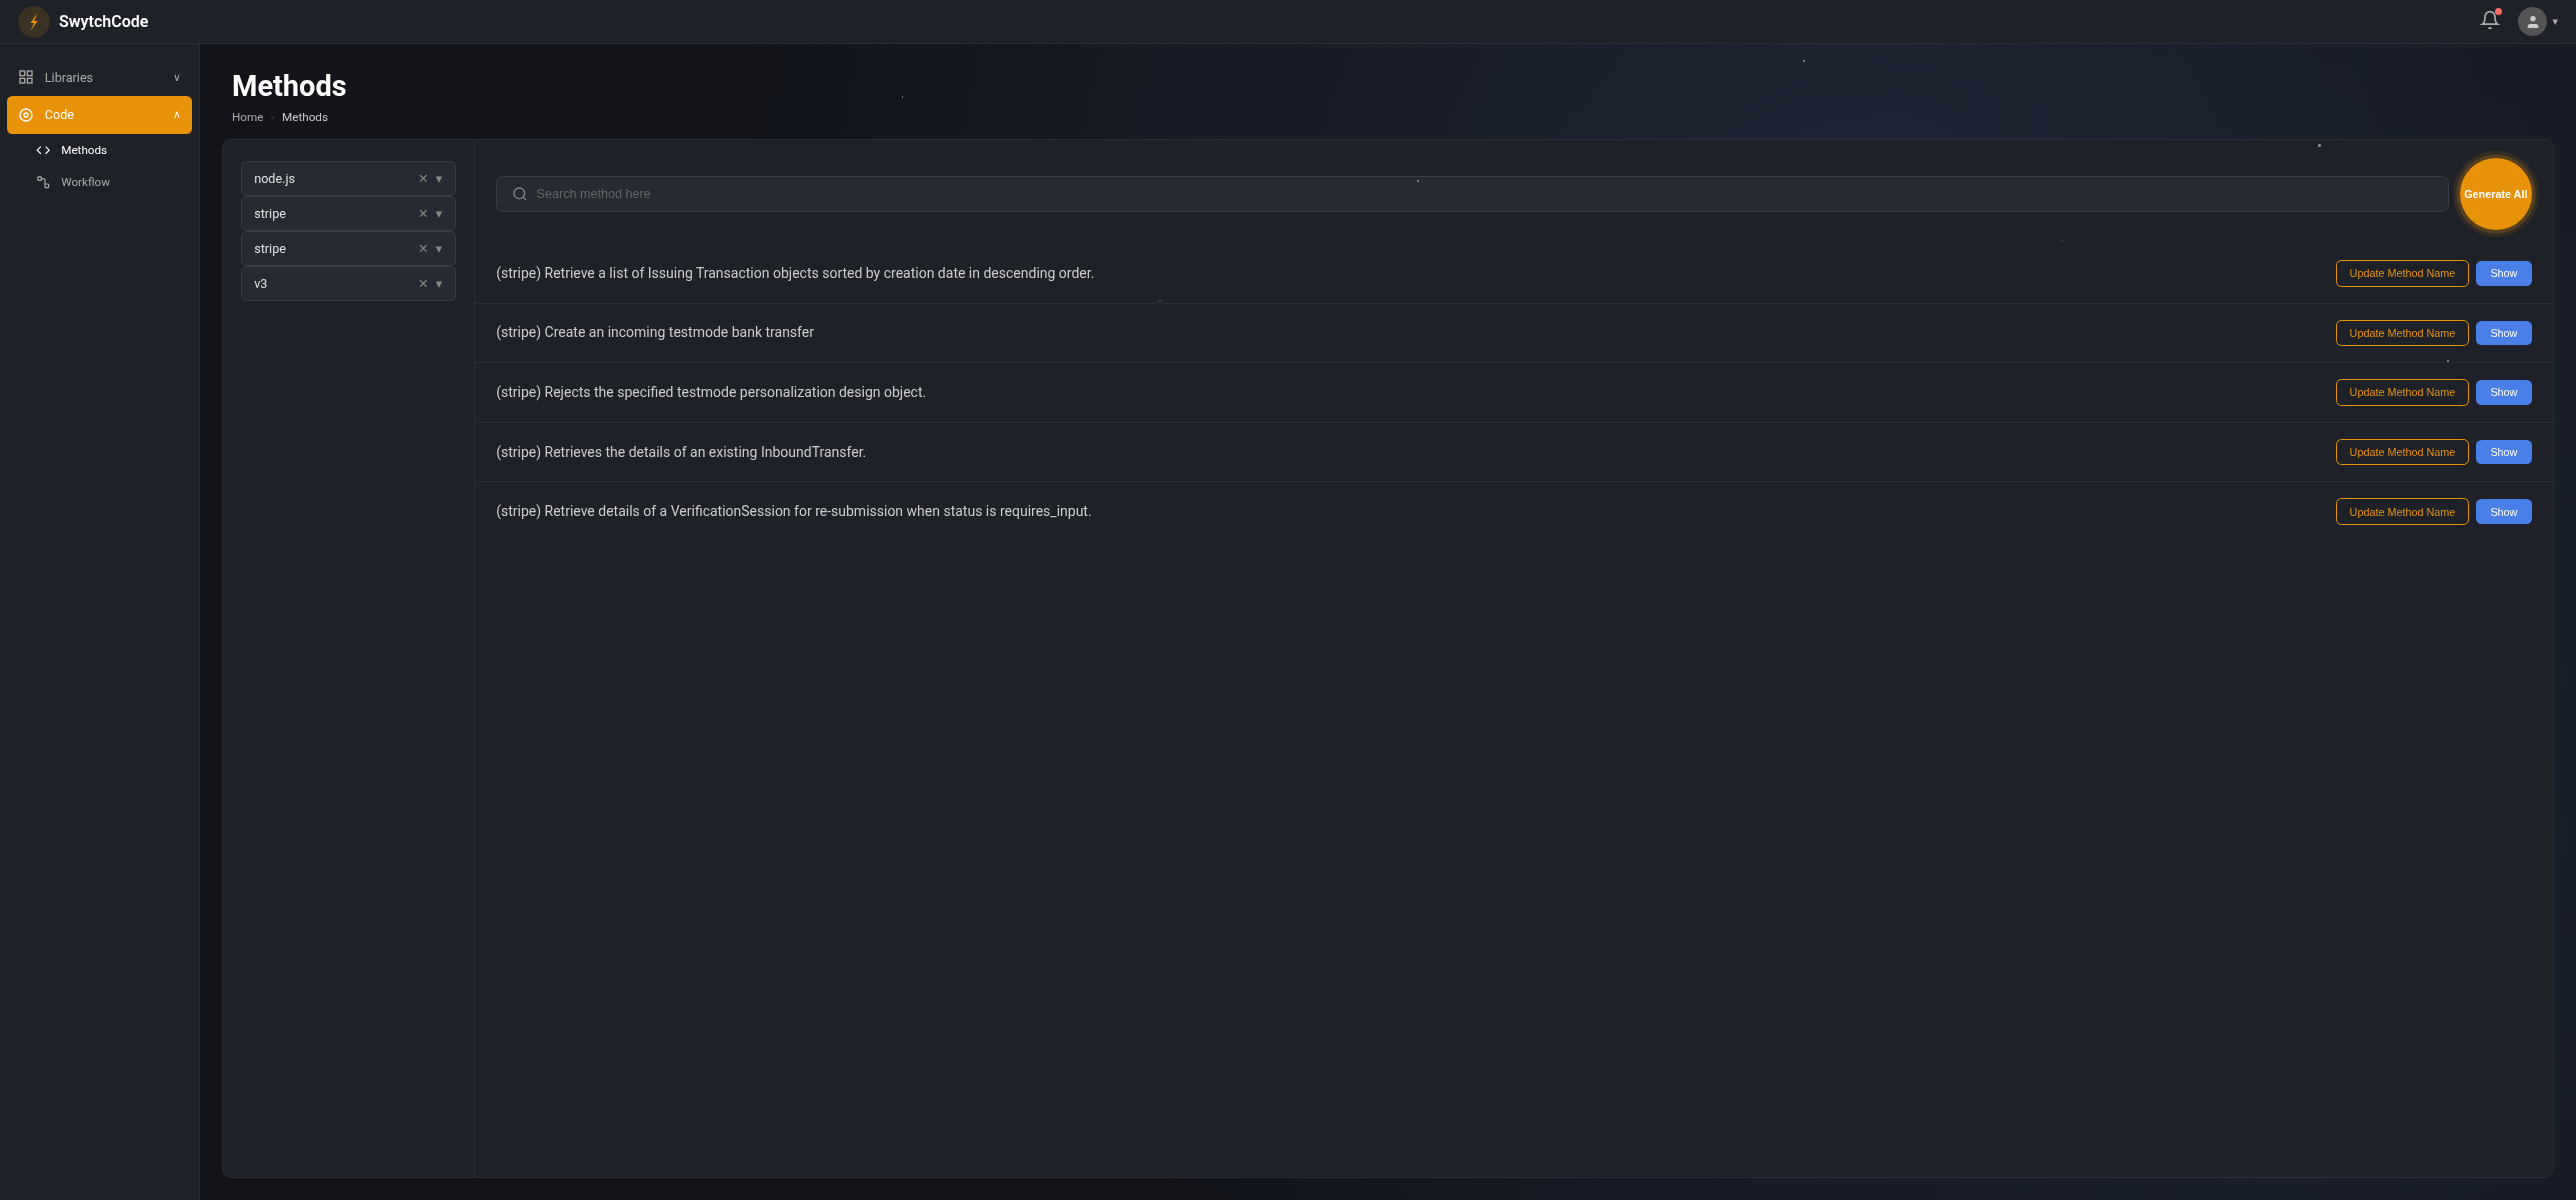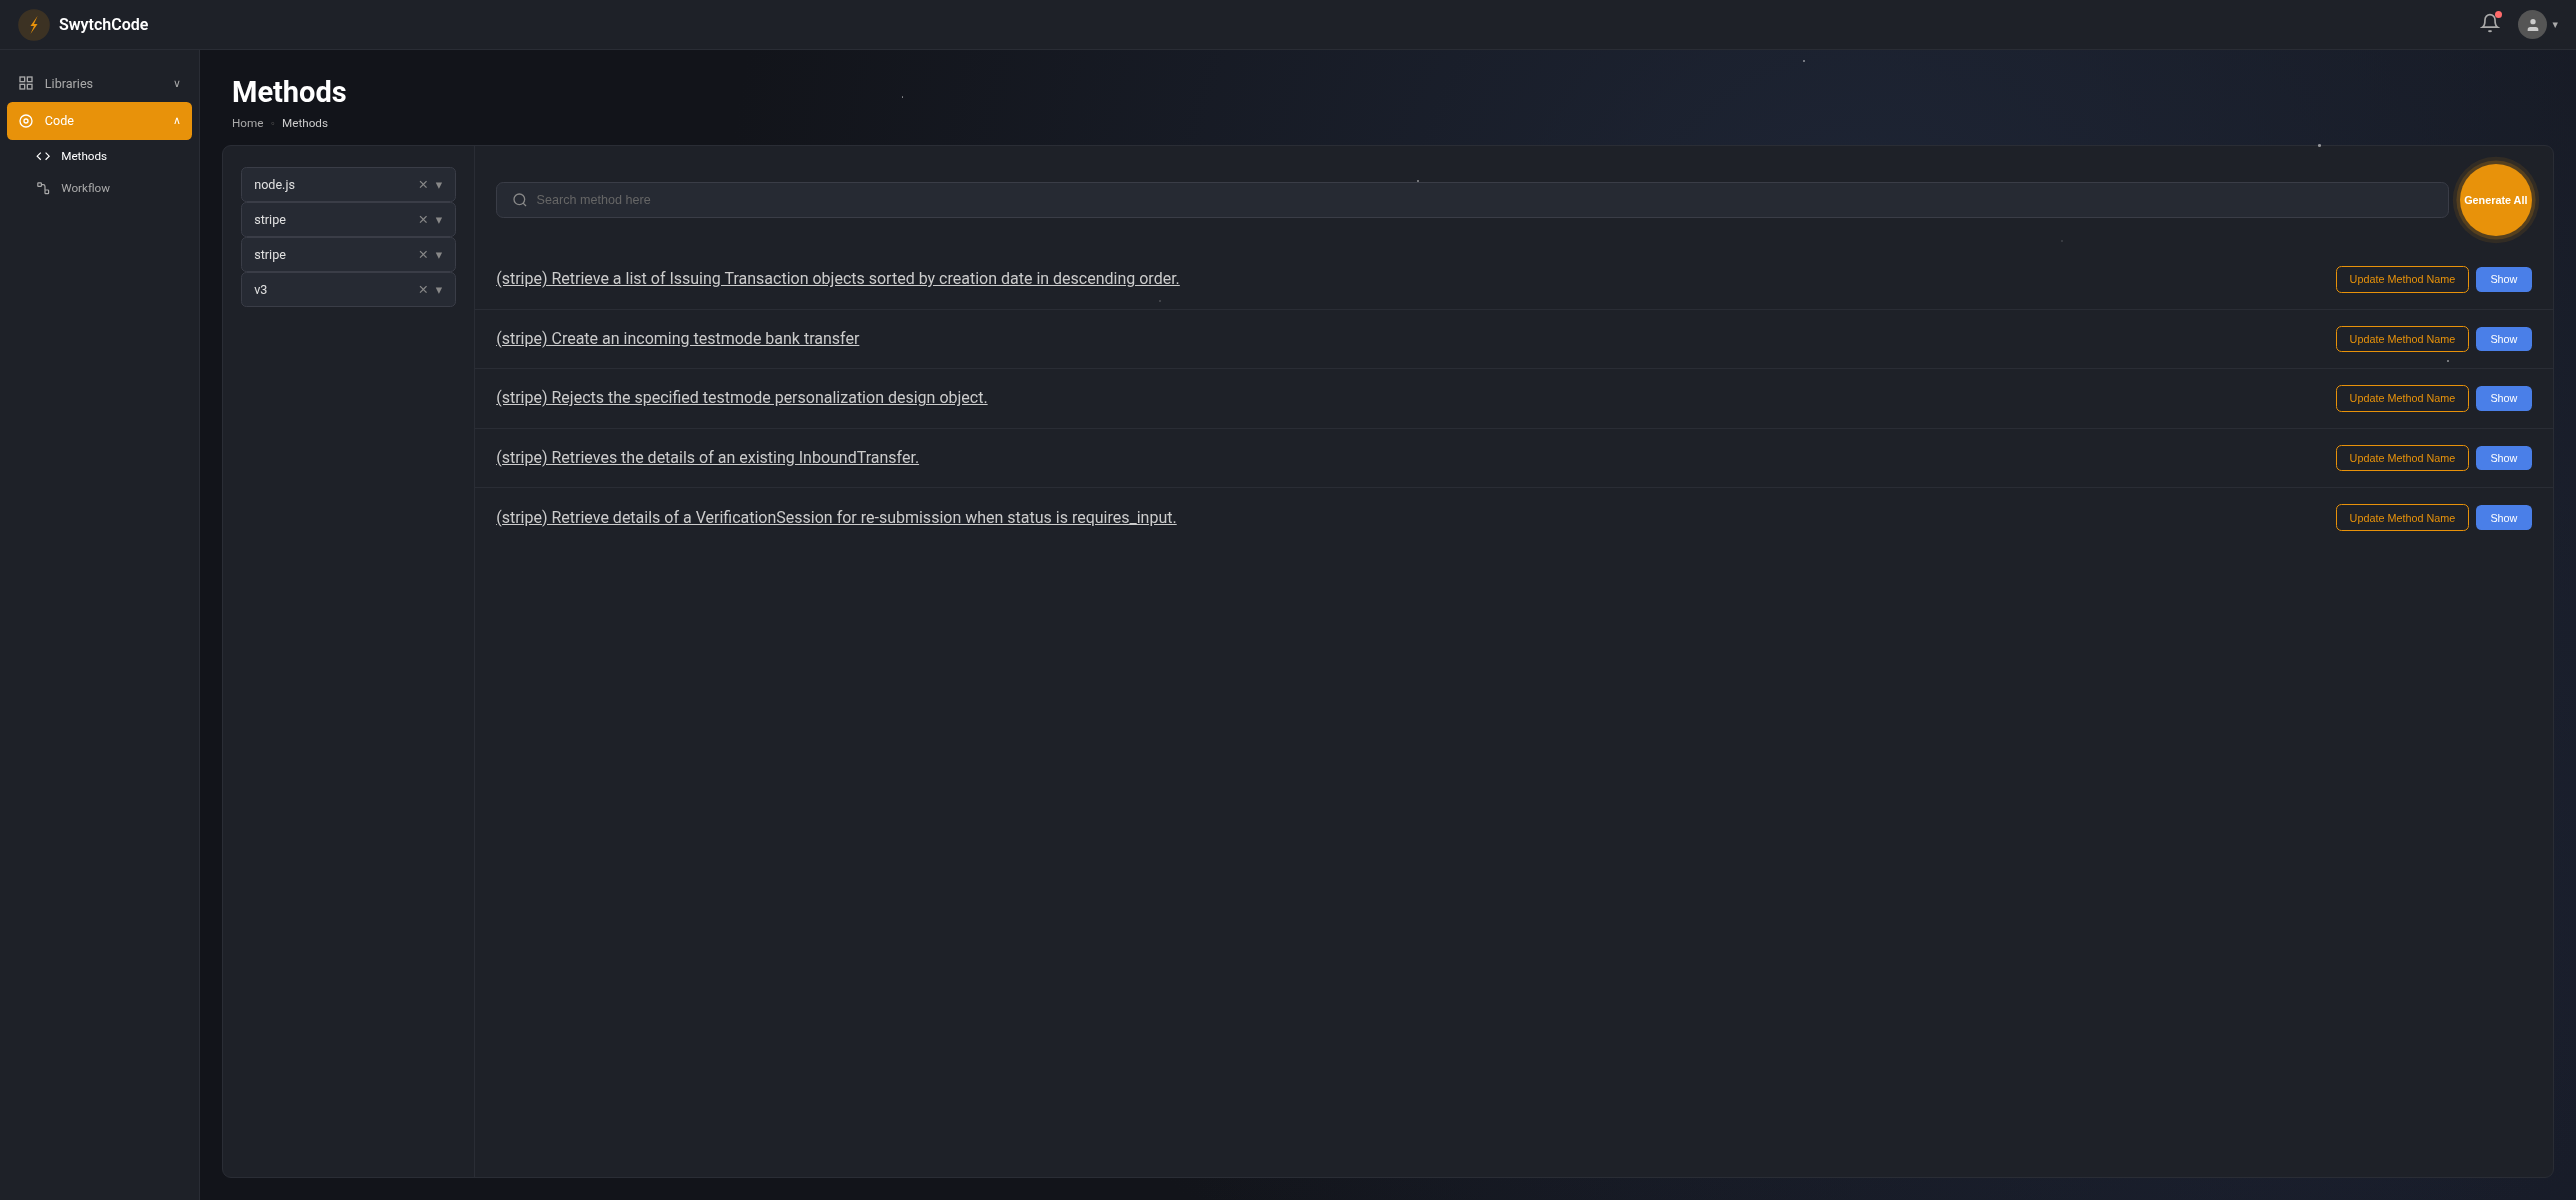--- a/index.html
+++ b/index.html
@@ -9,21 +9,21 @@
       color: #e0e0e0;
       height: 100vh;
       display: flex;
       flex-direction: column;
       overflow: hidden;
     }
 
     
     .navbar {
       background: #1e2128;
-      height: 50px;
+      height: 44px;
       display: flex;
       align-items: center;
       justify-content: space-between;
       padding: 0 18px;
       border-bottom: 0.9px solid #2a2d35;
       flex-shrink: 0;
       z-index: 10;
     }
     .navbar-logo {
       display: flex;
@@ -268,24 +268,23 @@
       display: flex;
       align-items: center;
       justify-content: space-between;
       padding: 16px 21.6px;
       border-bottom: 0.9px solid #2a2d35;
       gap: 18px;
     }
     .method-row:last-child { border-bottom: none; }
     .method-description {
       flex: 1;
-      font-size: 16px;
+      font-size: 14px;
       color: #ccc;
       line-height: 1.5;
-      text-decoration: underline;
     }
     .method-actions {
       display: flex;
       align-items: center;
       gap: 7.2px;
       flex-shrink: 0;
     }
     .btn-update {
       background: transparent;
       border: 0.9px solid #e8920a;

